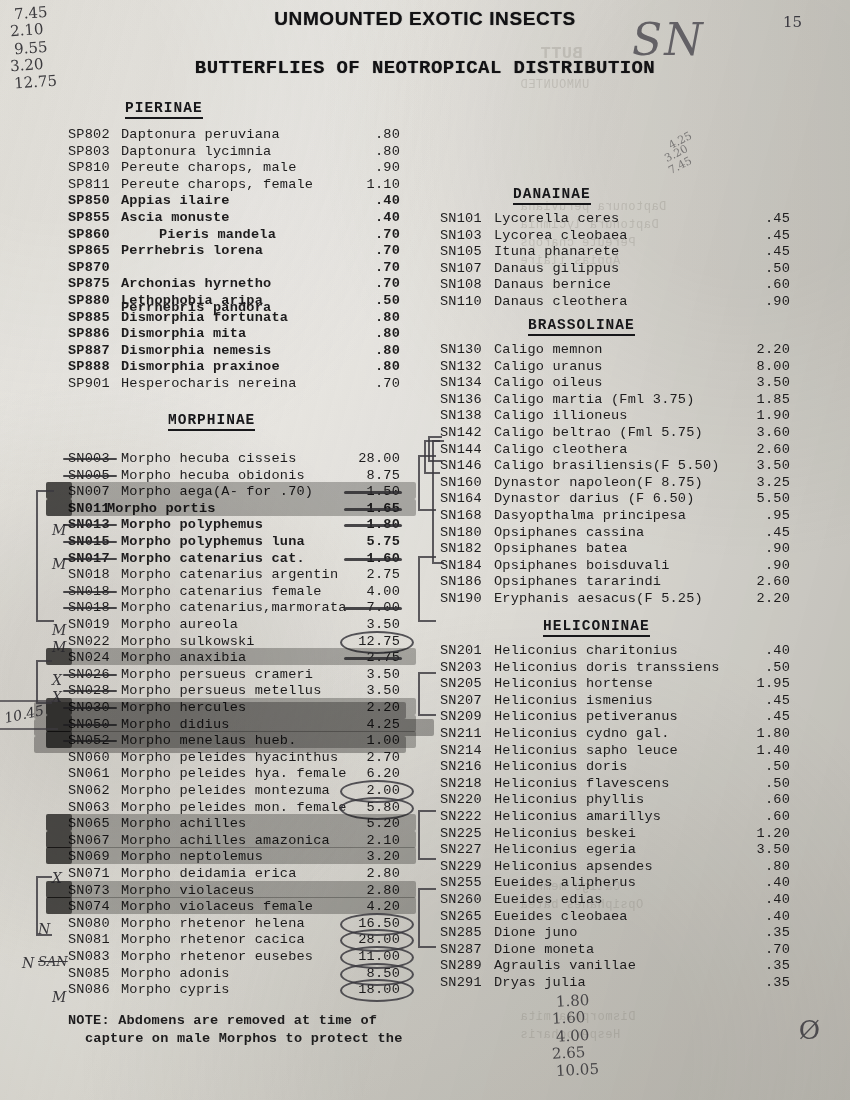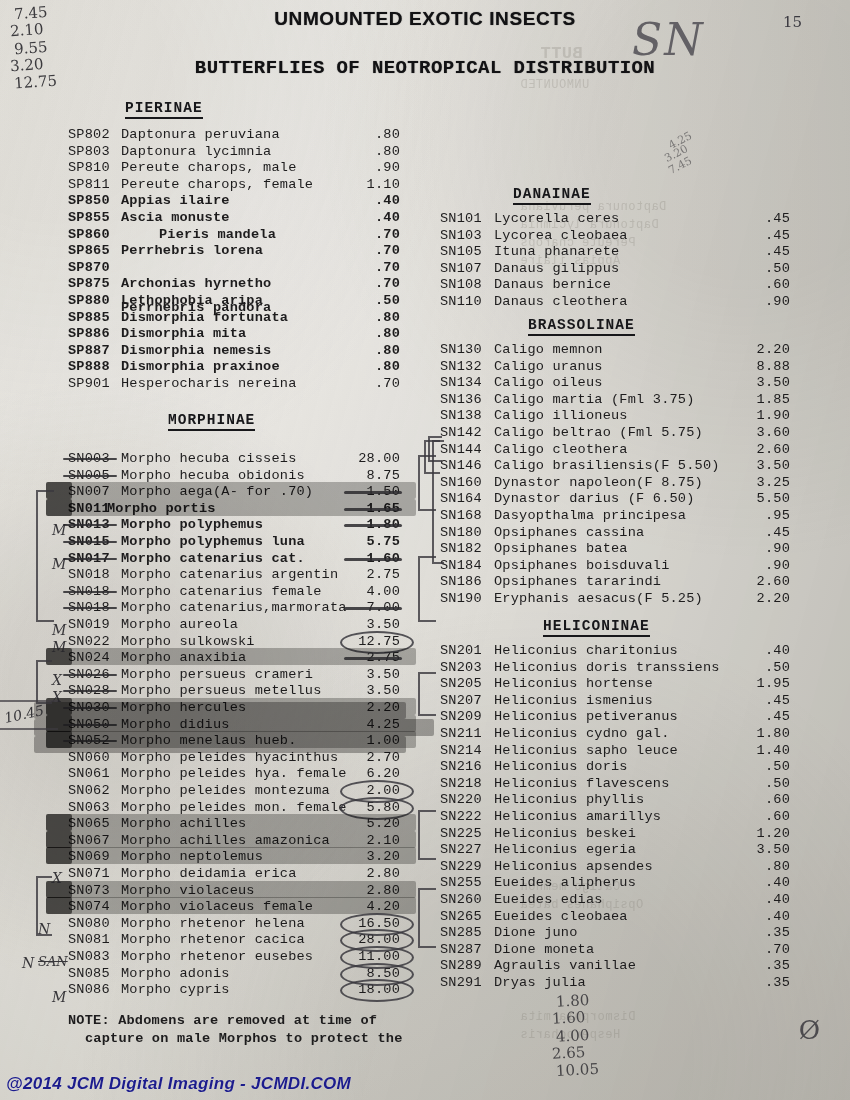--- a/index.html
+++ b/index.html
@@ -199,21 +199,21 @@
       <div class="row" style="top: 948px;"><span class="tw code ink" style="left: 68px; top: 0px;">SN083</span><span class="tw name ink" style="left: 121px; top: 0px;">Morpho rhetenor eusebes</span><span class="tw price ink" style="left: 352px; top: 0px;">11.00</span></div>
       <div class="row" style="top: 964.6px;"><span class="tw code ink" style="left: 68px; top: 0px;">SN085</span><span class="tw name ink" style="left: 121px; top: 0px;">Morpho adonis</span><span class="tw price ink" style="left: 352px; top: 0px;">8.50</span></div>
       <div class="row" style="top: 981.2px;"><span class="tw code ink" style="left: 68px; top: 0px;">SN086</span><span class="tw name ink" style="left: 121px; top: 0px;">Morpho cypris</span><span class="tw price ink" style="left: 352px; top: 0px;">18.00</span></div>
       <div class="row" style="top: 210px;"><span class="tw code ink" style="left: 440px; top: 0px;">SN101</span><span class="tw name ink" style="left: 494px; top: 0px;">Lycorella ceres</span><span class="tw price ink" style="left: 742px; top: 0px;">.45</span></div>
       <div class="row" style="top: 226.6px;"><span class="tw code ink" style="left: 440px; top: 0px;">SN103</span><span class="tw name ink" style="left: 494px; top: 0px;">Lycorea cleobaea</span><span class="tw price ink" style="left: 742px; top: 0px;">.45</span></div>
       <div class="row" style="top: 243.2px;"><span class="tw code ink" style="left: 440px; top: 0px;">SN105</span><span class="tw name ink" style="left: 494px; top: 0px;">Ituna phanarete</span><span class="tw price ink" style="left: 742px; top: 0px;">.45</span></div>
       <div class="row" style="top: 259.8px;"><span class="tw code ink" style="left: 440px; top: 0px;">SN107</span><span class="tw name ink" style="left: 494px; top: 0px;">Danaus gilippus</span><span class="tw price ink" style="left: 742px; top: 0px;">.50</span></div>
       <div class="row" style="top: 276.4px;"><span class="tw code ink" style="left: 440px; top: 0px;">SN108</span><span class="tw name ink" style="left: 494px; top: 0px;">Danaus bernice</span><span class="tw price ink" style="left: 742px; top: 0px;">.60</span></div>
       <div class="row" style="top: 293px;"><span class="tw code ink" style="left: 440px; top: 0px;">SN110</span><span class="tw name ink" style="left: 494px; top: 0px;">Danaus cleothera</span><span class="tw price ink" style="left: 742px; top: 0px;">.90</span></div>
       <div class="row" style="top: 341px;"><span class="tw code ink" style="left: 440px; top: 0px;">SN130</span><span class="tw name ink" style="left: 494px; top: 0px;">Caligo memnon</span><span class="tw price ink" style="left: 742px; top: 0px;">2.20</span></div>
-      <div class="row" style="top: 357.6px;"><span class="tw code ink" style="left: 440px; top: 0px;">SN132</span><span class="tw name ink" style="left: 494px; top: 0px;">Caligo uranus</span><span class="tw price ink" style="left: 742px; top: 0px;">8.88</span></div>
+      <div class="row" style="top: 357.6px;"><span class="tw code ink" style="left: 440px; top: 0px;">SN132</span><span class="tw name ink" style="left: 494px; top: 0px;">Caligo uranus</span><span class="tw price ink" style="left: 742px; top: 0px;">8.00</span></div>
       <div class="row" style="top: 374.2px;"><span class="tw code ink" style="left: 440px; top: 0px;">SN134</span><span class="tw name ink" style="left: 494px; top: 0px;">Caligo oileus</span><span class="tw price ink" style="left: 742px; top: 0px;">3.50</span></div>
       <div class="row" style="top: 390.8px;"><span class="tw code ink" style="left: 440px; top: 0px;">SN136</span><span class="tw name ink" style="left: 494px; top: 0px;">Caligo martia (Fml 3.75)</span><span class="tw price ink" style="left: 742px; top: 0px;">1.85</span></div>
       <div class="row" style="top: 407.4px;"><span class="tw code ink" style="left: 440px; top: 0px;">SN138</span><span class="tw name ink" style="left: 494px; top: 0px;">Caligo illioneus</span><span class="tw price ink" style="left: 742px; top: 0px;">1.90</span></div>
       <div class="row" style="top: 424px;"><span class="tw code ink" style="left: 440px; top: 0px;">SN142</span><span class="tw name ink" style="left: 494px; top: 0px;">Caligo beltrao (Fml 5.75)</span><span class="tw price ink" style="left: 742px; top: 0px;">3.60</span></div>
       <div class="row" style="top: 440.6px;"><span class="tw code ink" style="left: 440px; top: 0px;">SN144</span><span class="tw name ink" style="left: 494px; top: 0px;">Caligo cleothera</span><span class="tw price ink" style="left: 742px; top: 0px;">2.60</span></div>
       <div class="row" style="top: 457.2px;"><span class="tw code ink" style="left: 440px; top: 0px;">SN146</span><span class="tw name ink" style="left: 494px; top: 0px;">Caligo brasiliensis(F 5.50)</span><span class="tw price ink" style="left: 742px; top: 0px;">3.50</span></div>
       <div class="row" style="top: 473.8px;"><span class="tw code ink" style="left: 440px; top: 0px;">SN160</span><span class="tw name ink" style="left: 494px; top: 0px;">Dynastor napoleon(F 8.75)</span><span class="tw price ink" style="left: 742px; top: 0px;">3.25</span></div>
       <div class="row" style="top: 490.4px;"><span class="tw code ink" style="left: 440px; top: 0px;">SN164</span><span class="tw name ink" style="left: 494px; top: 0px;">Dynastor darius (F 6.50)</span><span class="tw price ink" style="left: 742px; top: 0px;">5.50</span></div>
       <div class="row" style="top: 507px;"><span class="tw code ink" style="left: 440px; top: 0px;">SN168</span><span class="tw name ink" style="left: 494px; top: 0px;">Dasyopthalma principesa</span><span class="tw price ink" style="left: 742px; top: 0px;">.95</span></div>
       <div class="row" style="top: 523.6px;"><span class="tw code ink" style="left: 440px; top: 0px;">SN180</span><span class="tw name ink" style="left: 494px; top: 0px;">Opsiphanes cassina</span><span class="tw price ink" style="left: 742px; top: 0px;">.45</span></div>
@@ -321,14 +321,13 @@
       <div class="hand hand-dark" style="left: 4px; top: 706px; font-size: 14px; transform: rotate(-12deg);">10.45</div>
       <div class="pencilline" style="left: 0px; top: 700px; width: 58px;"></div>
       <div class="pencilline" style="left: 0px; top: 728px; width: 58px;"></div>
     </div>
 
   <div class="tw bold ink" style="left:68px;top:1013px;">NOTE: Abdomens are removed at time of</div>
   <div class="tw bold ink" style="left:85px;top:1031px;">capture on male Morphos to protect the</div>
 
   <div class="hand" style="right:30px;bottom:55px;font-size:26px;font-style:normal;">Ø</div>
 
-  <div class="footer">@2014 JCM Digital Imaging - JCMDI.COM</div>
 </div>
 
 </body></html>

